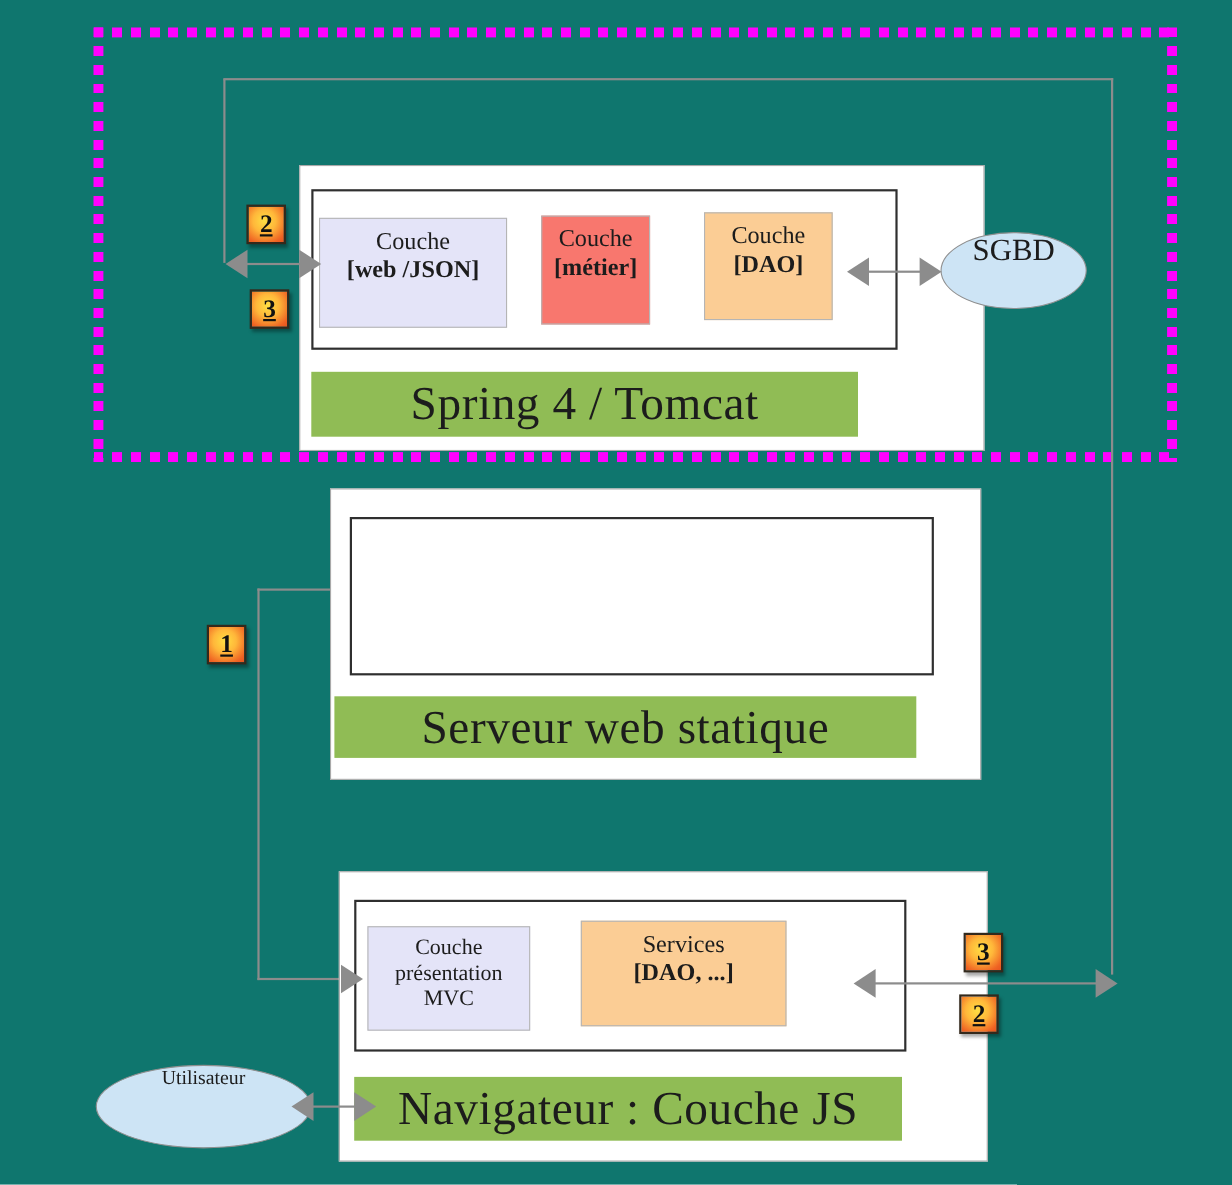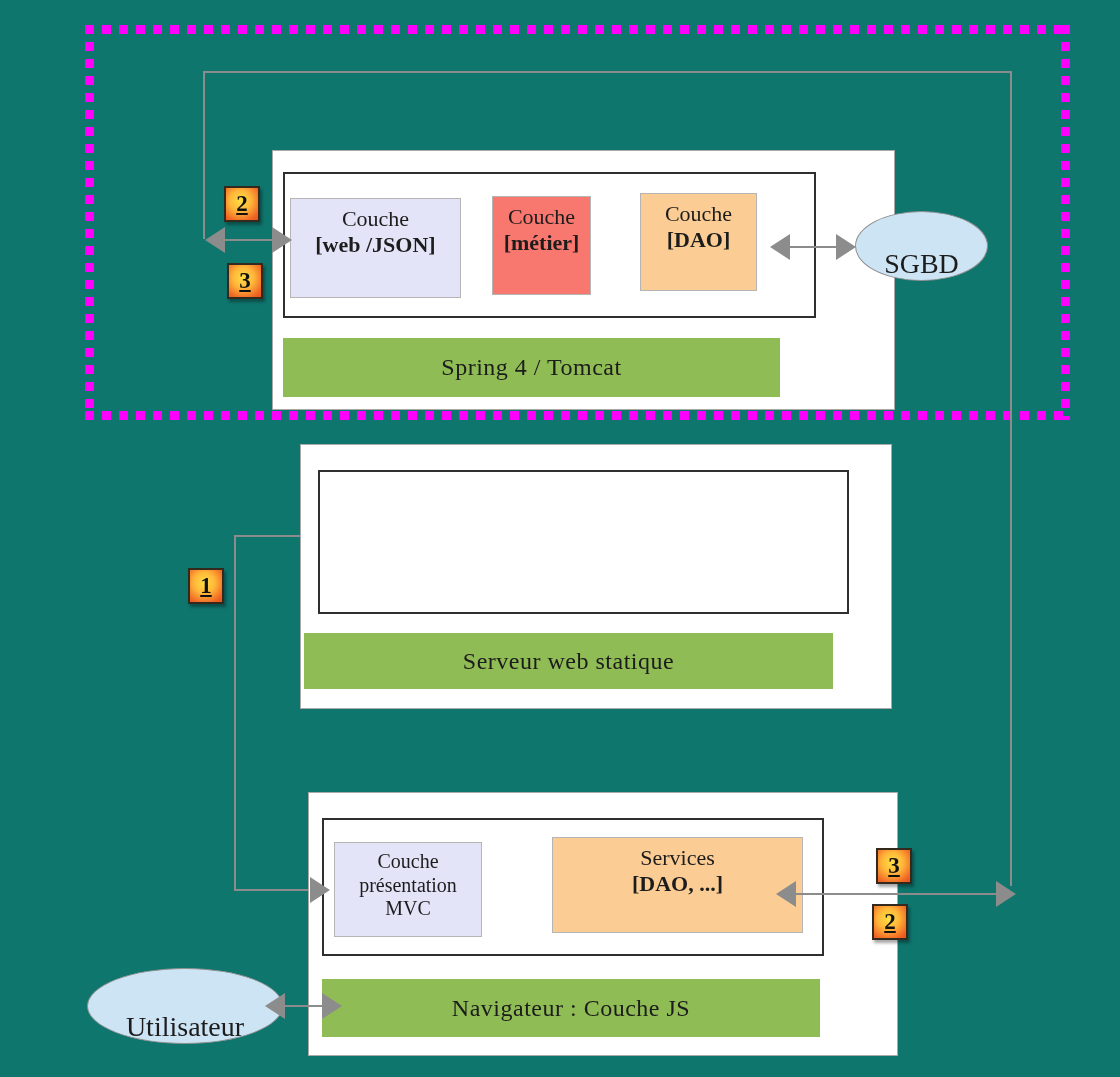--- a/index.html
+++ b/index.html
@@ -20,23 +20,23 @@
   .inner{position:absolute;border:2px solid #2f2f2f;background:#ffffff;}
   
   .layer{position:absolute;border:1px solid #b5b5b5;text-align:center;padding-top:7px;box-sizing:border-box;line-height:1.18;}
   .lavender{background:var(--lavender,#e4e4f8);}
   .salmon{background:var(--salmon,#f8776e);}
   .peach{background:var(--peach,#fbcd95);}
   .layer .nm{font-size:22px;}
   .layer .tech{font-size:22px;font-weight:bold;white-space:pre;}
   .small3 .nm,.small3 div{font-size:20px;}
   
-  .bar{position:absolute;background:var(--green,#90bc55);display:flex;align-items:center;justify-content:center;font-size:24px;letter-spacing:0.5px;}
+  .bar{position:absolute;background:var(--green,#90bc55);display:flex;align-items:center;justify-content:center;font-size:43px;letter-spacing:0.5px;}
   
-  .ellipse{position:absolute;background:var(--sky,#cde4f5);border:1.5px solid #8f8f8f;border-radius:50%;display:flex;align-items:flex-end;justify-content:center;box-sizing:border-box;}
+  .ellipse{position:absolute;background:var(--sky,#cde4f5);border:1.5px solid #8f8f8f;border-radius:50%;display:flex;align-items:flex-start;justify-content:center;box-sizing:border-box;}
   
   .badge{
     position:absolute;width:36px;height:36px;box-sizing:border-box;border:2px solid #33291c;
     background:radial-gradient(circle at 45% 40%, #ffdf43 0%, #ffb73a 40%, #ef6323 82%, #e5541f 100%);
     display:flex;align-items:center;justify-content:center;
     font-size:23px;font-weight:bold;text-decoration:underline;color:#111;
     box-shadow:2px 3px 3px rgba(0,0,0,0.35);
   }
 </style>
 </head>
@@ -109,30 +109,30 @@
 
   <div class="outer" style="left:308px;top:792px;width:588px;height:262px;"></div>
   <div class="inner" style="left:322px;top:818px;width:498px;height:134px;"></div>
 
   <div class="layer lavender small3" style="left:334px;top:842px;width:148px;height:95px;">
     <div>Couche</div>
     <div>présentation</div>
     <div>MVC</div>
   </div>
 
-  <div class="layer peach" style="left:552px;top:837px;width:251px;height:96px;">
+  <div class="layer peach" style="left:528px;top:837px;width:187px;height:96px;">
     <div class="nm">Services</div>
     <div class="tech">[DAO, ...]</div>
   </div>
 
   <div class="bar" style="left:322px;top:979px;width:498px;height:58px;">
     <span>Navigateur : Couche JS</span>
   </div>
 
-  <div class="ellipse" style="left:87px;top:968px;width:196px;height:76px;font-size:28px;">
+  <div class="ellipse" style="left:87px;top:968px;width:196px;height:76px;font-size:18px;">
     <span>Utilisateur</span>
   </div>
 
   <div class="ah r" style="left:310px;top:877px;"></div>
 
   <div class="cl" style="left:786px;top:893px;width:214px;height:2px;"></div>
   <div class="ah l" style="left:776px;top:881px;"></div>
   <div class="ah r" style="left:996px;top:881px;"></div>
   <div class="badge" style="left:876px;top:848px;">
     <span>3</span>

